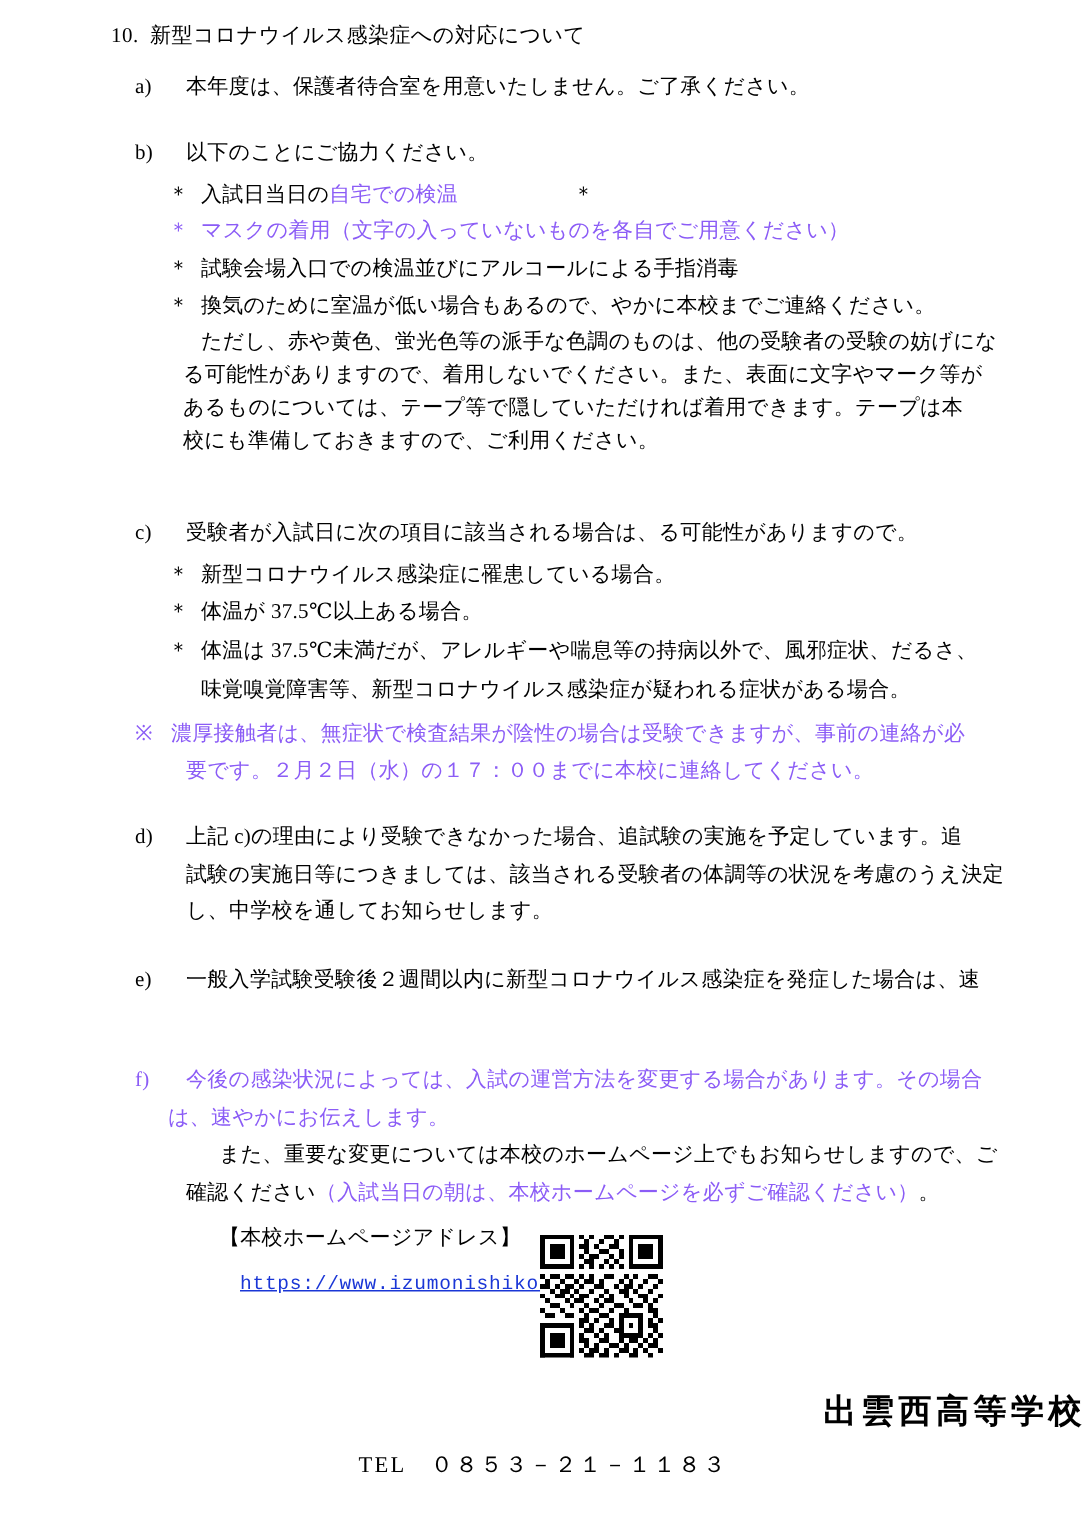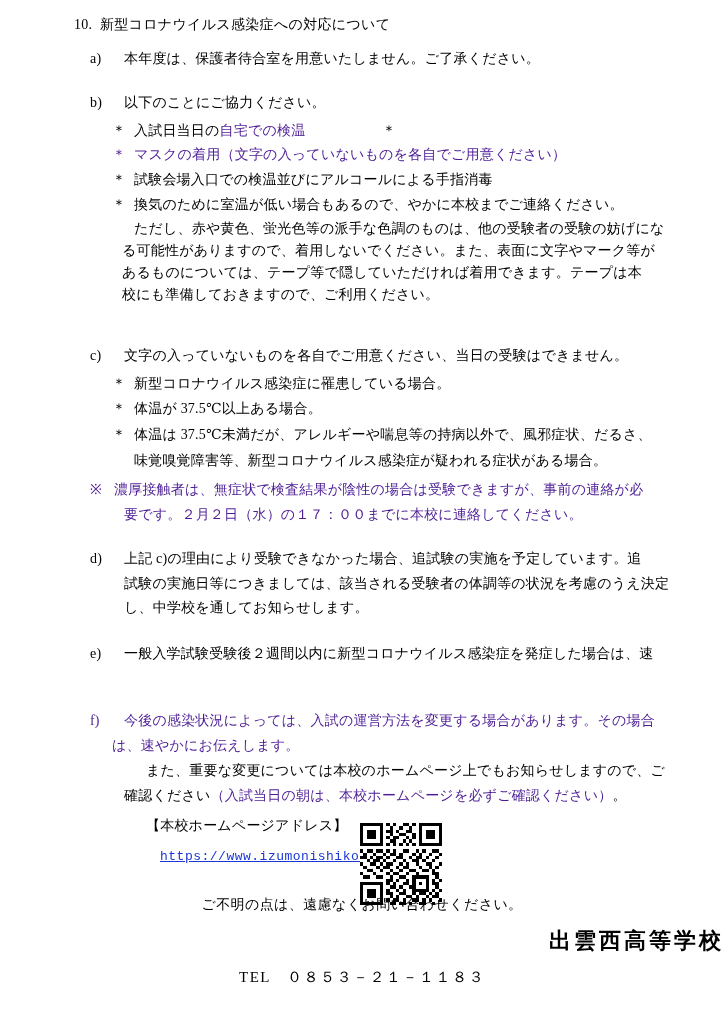--- a/index.html
+++ b/index.html
@@ -24,21 +24,21 @@
     padding: 0;
     box-sizing: border-box;
   }
   .row {
     display: flex;
     align-items: flex-start;
   }
   .txt {
     flex: 1 1 auto;
   }
-  .red { color: #4c1d95; }
+  .red { color: #8b5cf6; }
 
   
   .h-item {
     position: absolute;
     left: 74px;
     top: 18px;
     font-size: 14px;
     letter-spacing: 0.3px;
   }
   .h-num { display: inline-block; width: 26px; }
@@ -167,21 +167,21 @@
         <div style="margin-left:-12px;">る可能性がありますので、着用しないでください。また、表面に文字やマーク等が</div>
         <div style="margin-left:-12px;">あるものについては、テープ等で隠していただければ着用できます。テープは本</div>
         <div style="margin-left:-12px;">校にも準備しておきますので、ご利用ください。</div>
       </div>
     </div>
   </div>
 
   <div class="blk" style="left:90px; top:345px; width:620px;">
     <div class="row">
       <span class="lbl">c)</span>
-      <span class="txt">文字の入っていないものを各自でご用意ください、当日の受験はできません。</span>
+      <span class="txt">受験者が入試日に次の項目に該当される場合は、る可能性がありますので。</span>
     </div>
 
     <div class="sub-indent" style="margin-top:6px;">
       <div class="row">
         <span class="star">＊</span>
         <span class="txt">新型コロナウイルス感染症に罹患している場合。</span>
       </div>
       <div class="row" style="margin-top:4px;">
         <span class="star">＊</span>
         <span class="txt">体温が 37.5℃以上ある場合。</span>
@@ -404,17 +404,16 @@
         <rect x="24" y="23" width="1" height="1"></rect>
         <rect x="9" y="24" width="2" height="1"></rect>
           <rect x="12" y="24" width="2" height="1"></rect>
         <rect x="15" y="24" width="1" height="1"></rect>
           <rect x="18" y="24" width="2" height="1"></rect>
         <rect x="22" y="24" width="1" height="1"></rect>
       </g>
     </svg>
   </div>
 
-  <div class="center closing" style="top:898px;">ご不明の点は、遠慮なくお問い合わせください。</div>
   <div class="center school" style="top:930px;text-align:right;">出雲西高等学校</div>
   <div class="center tel" style="top:970px;">TEL　０８５３－２１－１１８３</div>
 
 </div>
 
 </body></html>

